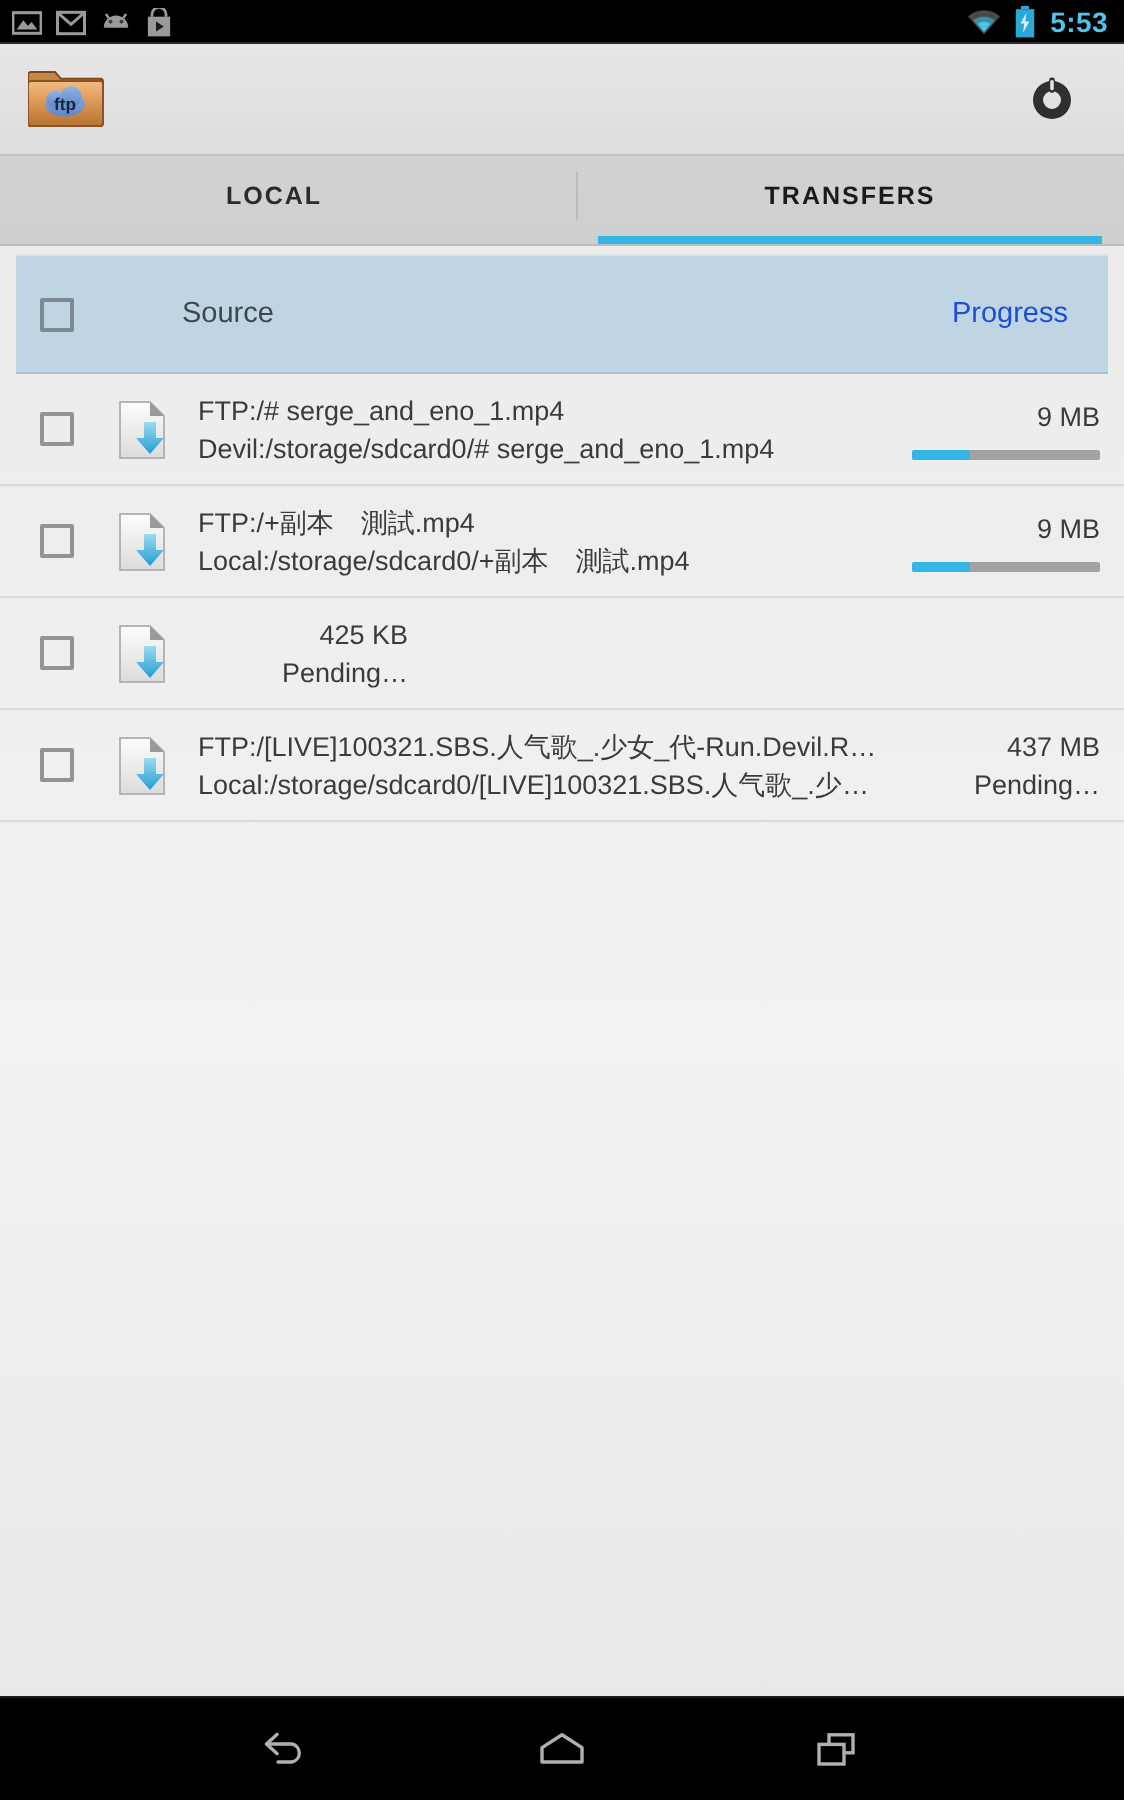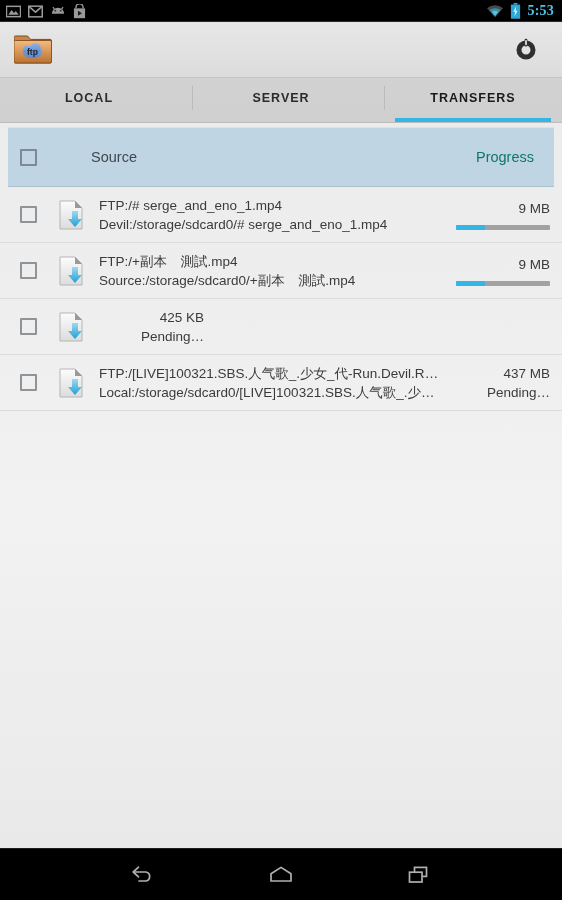--- a/index.html
+++ b/index.html
@@ -34,21 +34,20 @@
   .status-left {
     display: flex;
     align-items: center;
     gap: 7px;
   }
   .status-right {
     margin-left: auto;
     display: flex;
     align-items: center;
     gap: 6px;
-    font-family: Liberation Serif, serif;
   }
   .sb-icon { display: block; }
   .status-time {
     color: #4fc3e8;
     font-size: 14px;
     font-weight: bold;
     letter-spacing: 0.2px;
     line-height: 1;
     padding-left: 1px;
   }
@@ -152,21 +151,21 @@
     margin: 4px 8px 0 8px;
     padding: 0 12px 0 12px;
   }
   .hdr-source {
     font-size: 14.5px;
     color: #40484e;
     margin-left: 54px;
   }
   .hdr-progress {
     font-size: 14.5px;
-    color: #0f766e;
+    color: #1d4ed8;
     margin-left: auto;
     margin-right: 8px;
   }
 
   .checkbox {
     width: 17px;
     height: 17px;
     border: 2px solid #8e9498;
     background: transparent;
     border-radius: 1px;
@@ -345,24 +344,20 @@
         <rect x="11.1" y="2" width="1.8" height="5.2" rx="0.9" fill="#e2e2e2"></rect>
       </svg>
     </div>
   </div>
 
   <div class="tab-bar">
     <div class="tab">
       <span class="tab-label">LOCAL</span>
 
     </div>
-    <div class="tab">
-      <span class="tab-label">SERVER</span>
-
-    </div>
     <div class="tab active">
       <span class="tab-label">TRANSFERS</span>
       <div class="tab-underline"></div>
     </div>
   </div>
 
   <div class="content">
 
     <div class="list-header">
       <div class="checkbox"></div>
@@ -405,21 +400,21 @@
       <div class="checkbox"></div>
       <div class="row-icon">
         <svg width="32" height="32" viewBox="0 0 32 32">
           <path d="M4 2 h15 l7 7 v21 h-22 Z" fill="url(#pg1)" stroke="#b5b5b5" stroke-width="1"></path>
           <path d="M19 2 l7 7 h-7 Z" fill="#9a9a9a"></path>
           <path d="M16 12 h6 v8 h4 l-7 8 l-7 -8 h4 Z" fill="url(#ag1)"></path>
         </svg>
       </div>
       <div class="row-text">
         <div class="row-remote">FTP:/+副本　測試.mp4</div>
-        <div class="row-local">Source:/storage/sdcard0/+副本　測試.mp4</div>
+        <div class="row-local">Local:/storage/sdcard0/+副本　測試.mp4</div>
       </div>
       <div class="row-right">
         <div class="row-size">9 MB</div>
         <div class="progress-track">
           <div class="progress-fill" style="width: 31%;"></div>
         </div>
       </div>
     </div>
 
     <div class="row">

